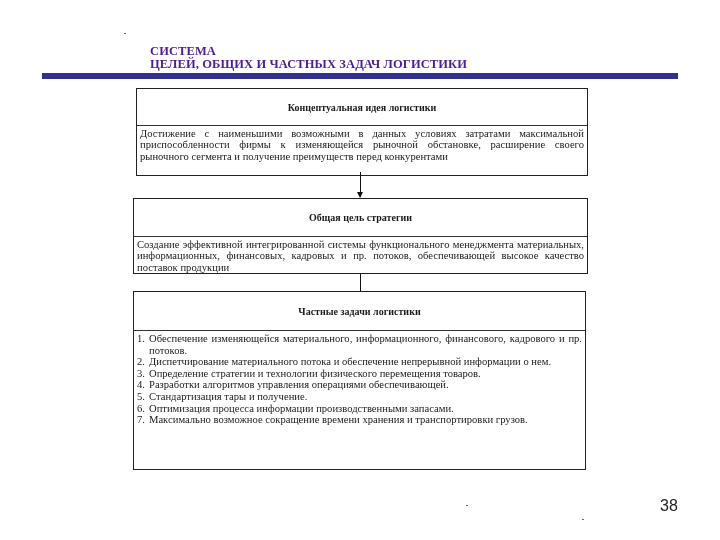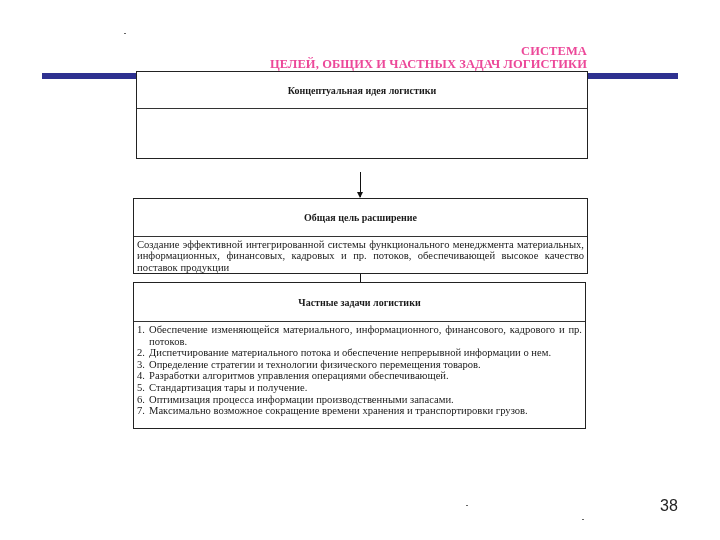--- a/index.html
+++ b/index.html
@@ -10,27 +10,27 @@
     body {
       width: 720px;
       height: 540px;
       position: relative;
       overflow: hidden;
       font-family: "Liberation Serif", "DejaVu Serif", serif;
       color: #111;
     }
     .title {
       position: absolute;
-      left: 167px;
+      left: 150px;
       width: 420px;
-      text-align: right;
+      text-align: left;
       font-weight: bold;
       font-size: 12.5px;
       line-height: 13px;
-      color: #ec4899;
+      color: #4c1d95;
       letter-spacing: 0.1px;
     }
     .title-line1 { top: 45px; }
     .title-line2 { top: 58px; }
     .blue-bar {
       position: absolute;
       left: 42px;
       top: 73px;
       width: 636px;
       height: 6px;
@@ -60,29 +60,29 @@
       left: 0;
       right: 0;
       bottom: 0;
       padding: 2px 3px 1px 3px;
       font-size: 10.6px;
       line-height: 11.4px;
       text-align: justify;
       color: #1a1a1a;
       box-sizing: border-box;
     }
-    .box1 { left: 136px; top: 71px; width: 452px; height: 88px; }
+    .box1 { left: 136px; top: 88px; width: 452px; height: 88px; }
     .box1 .box-head { height: 36px; }
     .box1 .box-body { top: 37px; }
 
     .box2 { left: 133px; top: 198px; width: 455px; height: 76px; }
     .box2 .box-head { height: 37px; }
     .box2 .box-body { top: 38px; font-family: Liberation Serif, serif; }
 
-    .box3 { left: 133px; top: 282px; width: 453px; height: 147px; }
+    .box3 { left: 133px; top: 291px; width: 453px; height: 179px; }
     .box3 .box-head { height: 38px; }
     .box3 .box-body { top: 39px; text-align: left; }
 
     .task-list {
       list-style: none;
       margin: 0;
       padding: 0;
     }
     .task-item {
       display: flex;
@@ -136,26 +136,27 @@
 <div class="speck" style="left:124px; top:33px;"></div>
 <div class="speck" style="left:466px; top:505px;"></div>
 <div class="speck" style="left:582px; top:519px;"></div>
 
 <div class="title title-line1">СИСТЕМА</div>
 <div class="title title-line2">ЦЕЛЕЙ, ОБЩИХ И ЧАСТНЫХ ЗАДАЧ ЛОГИСТИКИ</div>
 <div class="blue-bar"></div>
 
 <div class="box box1">
   <div class="box-head">Концептуальная идея логистики</div>
+  <div class="box-body">Достижение с наименьшими возможными в данных условиях затратами максимальной приспособленности фирмы к изменяющейся рыночной обстановке, расширение своего рыночного сегмента и получение преимуществ перед конкурентами</div>
 </div>
 
 <div class="arrow arrow1"></div>
 
 <div class="box box2">
-  <div class="box-head">Общая цель расширение</div>
+  <div class="box-head">Общая цель стратегии</div>
   <div class="box-body">Создание эффективной интегрированной системы функционального менеджмента материальных, информационных, финансовых, кадровых и пр. потоков, обеспечивающей высокое качество поставок продукции</div>
 </div>
 
 <div class="arrow arrow2"></div>
 
 <div class="box box3">
   <div class="box-head">Частные задачи логистики</div>
   <div class="box-body">
     <ul class="task-list">
       <li class="task-item">

